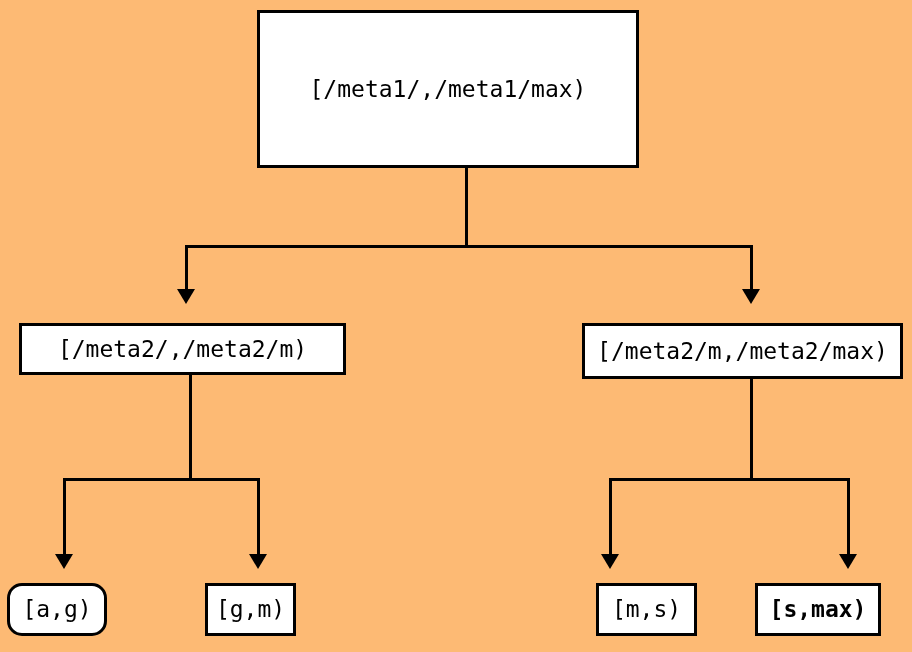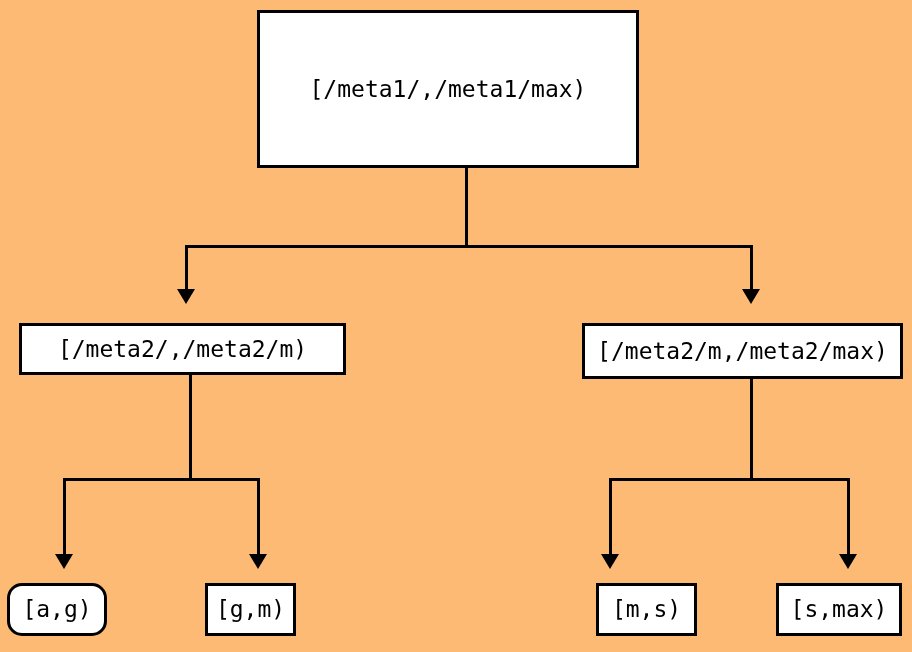--- a/index.html
+++ b/index.html
@@ -57,21 +57,21 @@
     height: 56px;
   }
   
   .node-leaf {
     top: 583px;
     height: 53px;
   }
   .leaf-ag    { left: 7px;   width: 100px; border-radius: 15px; }
   .leaf-gm    { left: 205px; width: 91px;  }
   .leaf-ms    { left: 552px; width: 101px; margin-left: 44px; }
-  .leaf-smax  { left: 776px; width: 126px; }
+  .leaf-smax  { left: 755px; width: 126px; font-weight: bold; }
 
   
   .vline {
     position: absolute;
     width: 3px;
     background: #000000;
   }
   .hline {
     position: absolute;
     height: 3px;

